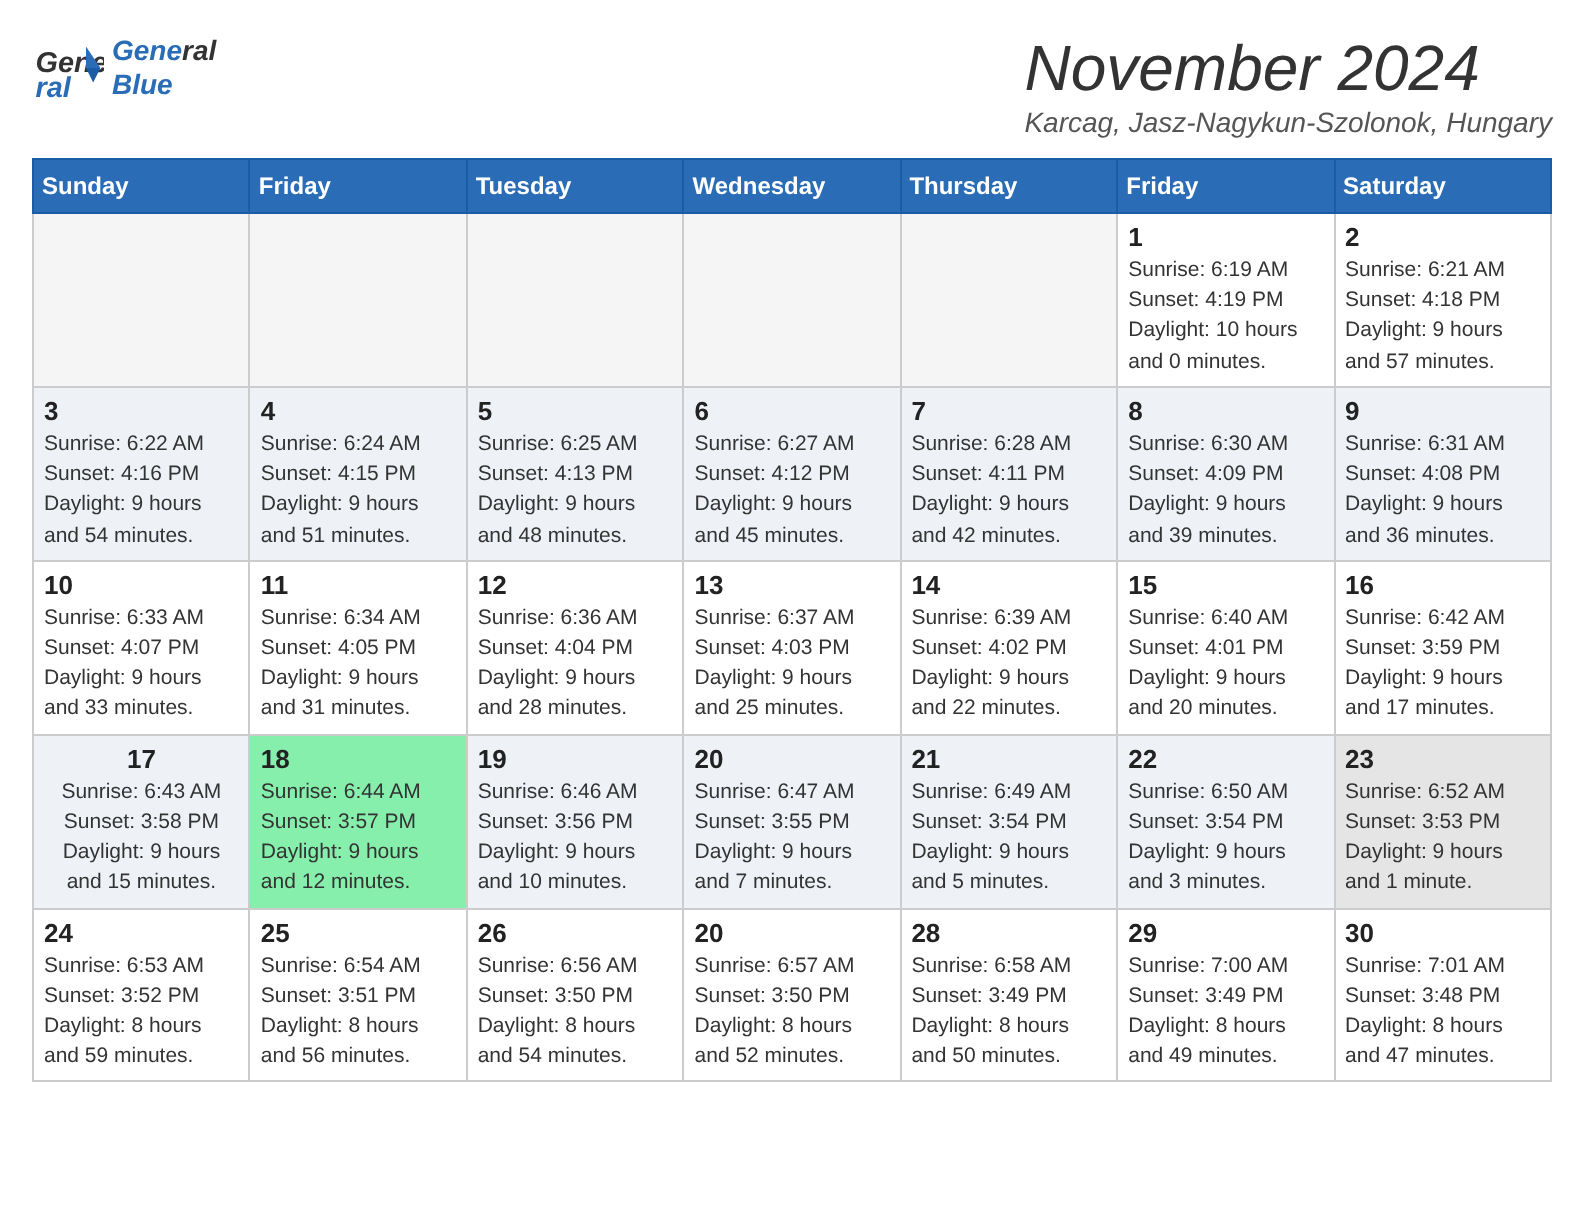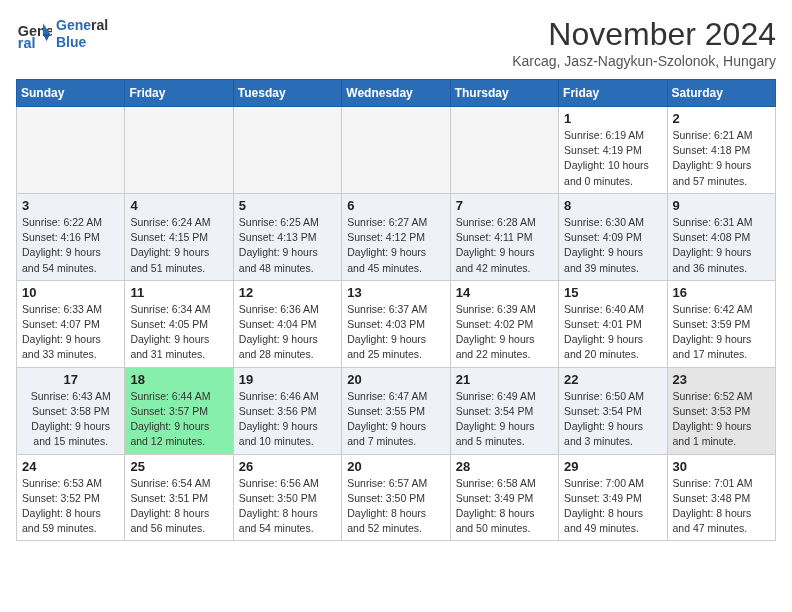--- a/index.html
+++ b/index.html
@@ -8,41 +8,41 @@
       background: #fff;
       width: 792px;
       min-height: 612px;
       padding: 16px;
     }
     .header {
       display: flex;
       justify-content: space-between;
       align-items: flex-start;
       margin-bottom: 10px;
+      font-style: italic;
     }
     .logo {
       display: flex;
       align-items: center;
       gap: 4px;
     }
     .logo-text {
       font-size: 14px;
       font-weight: bold;
       color: #333;
       line-height: 1.2;
     }
     .logo-text span {
       color: #2a6cb5;
     }
     .logo-icon {
       width: 36px;
       height: 36px;
     }
     .title-area {
-      text-align: right;
     }
     .month-title {
       font-size: 32px;
       font-weight: normal;
       color: #333;
     }
     .location {
       font-size: 14px;
       color: #555;
     }

